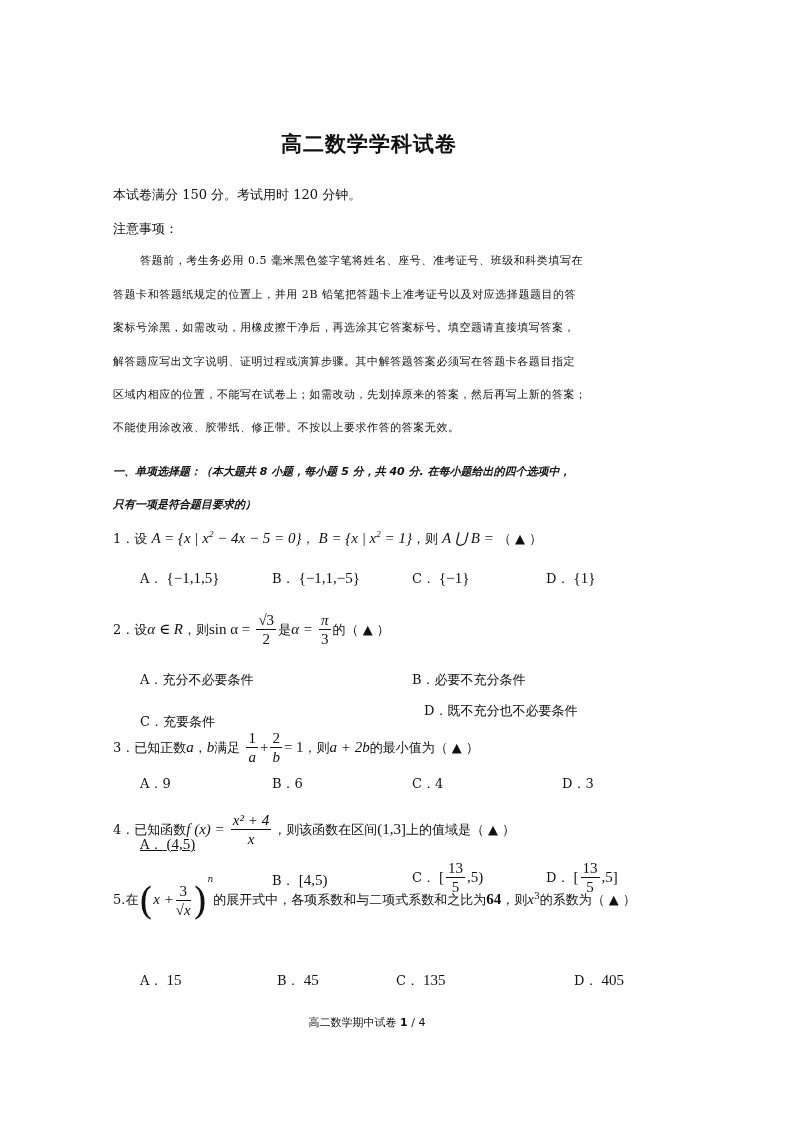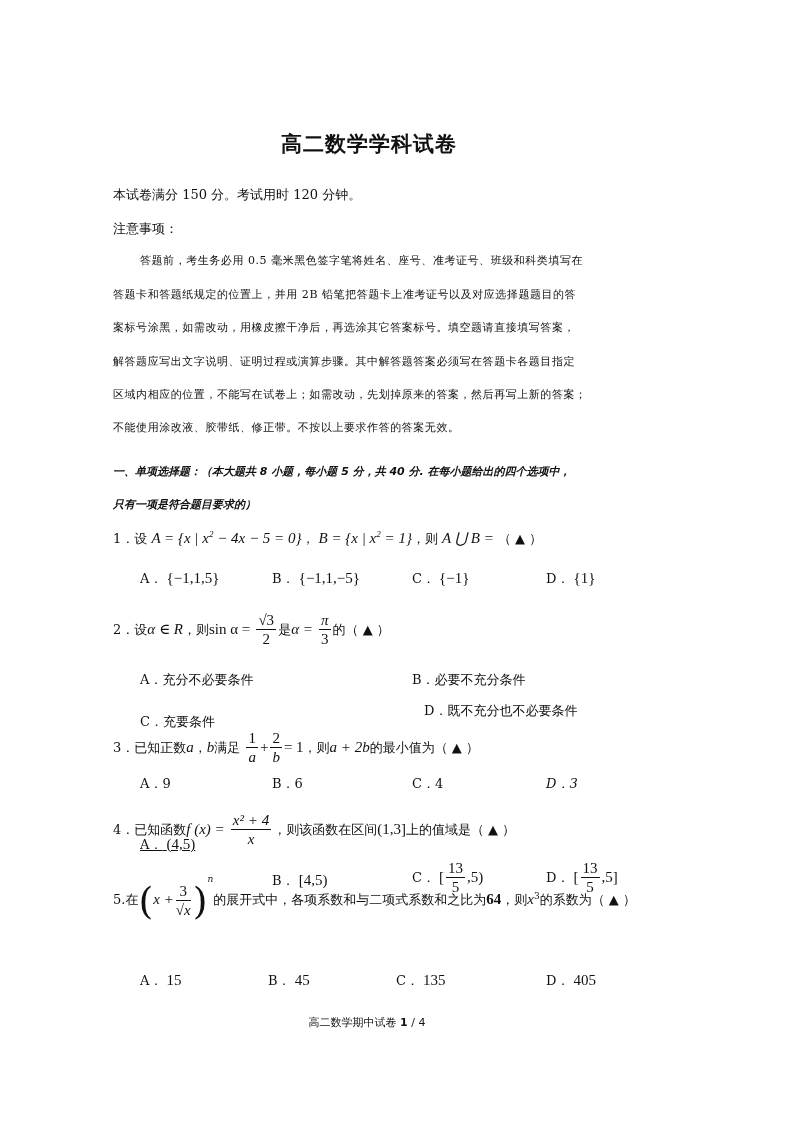--- a/index.html
+++ b/index.html
@@ -61,36 +61,36 @@
 <div class="opt" style="left:140px; top:702px;margin-top:11px;"><span>C．</span><span>充要条件</span></div>
 <div class="opt" style="left:412px; top:702px;margin-left:12px;"><span>D．</span><span>既不充分也不必要条件</span></div>
 
 <div class="abs txt" style="left:113px; top:730px;">
   <span>3．</span><span>已知正数</span><span class="math mi">a</span><span>，</span><span class="math mi">b</span><span>满足</span>
   <span class="frac math"><span class="num">1</span><span class="den mi">a</span></span><span class="math">+</span><span class="frac math"><span class="num">2</span><span class="den mi">b</span></span><span class="math">= 1</span><span>，则</span><span class="math mi">a + 2b</span><span>的最小值为</span><span>（ ▲ ）</span>
 </div>
 <div class="opt" style="left:140px; top:775px;"><span>A．</span><span>9</span></div>
 <div class="opt" style="left:272px; top:775px;"><span>B．</span><span>6</span></div>
 <div class="opt" style="left:412px; top:775px;"><span>C．</span><span>4</span></div>
-<div class="opt" style="left:546px; top:775px;font-style:italic;"><span>D．</span><span>3</span></div>
+<div class="opt" style="left:562px; top:775px;"><span>D．</span><span>3</span></div>
 
 <div class="abs txt" style="left:113px; top:812px;">
   <span>4．</span><span>已知函数</span><span class="math mi">f (x) =</span>
   <span class="frac math mi"><span class="num">x² + 4</span><span class="den">x</span></span><span>，则该函数在区间</span><span class="math">(1,3]</span><span>上的值域是</span><span>（ ▲ ）</span>
 </div>
 <div class="opt" style="left:140px; top:836px;text-decoration:underline;"><span>A．</span> <span class="math">(4,5)</span></div>
 <div class="opt" style="left:272px; top:872px;"><span>B．</span> <span class="math">[4,5)</span></div>
 <div class="opt" style="left:412px; top:860px;"><span>C．</span> <span class="math">[</span><span class="frac math"><span class="num">13</span><span class="den">5</span></span><span class="math">,5)</span></div>
 <div class="opt" style="left:546px; top:860px;"><span>D．</span> <span class="math">[</span><span class="frac math"><span class="num">13</span><span class="den">5</span></span><span class="math">,5]</span></div>
 
 <div class="abs txt" style="left:113px; top:874px;">
   <span>5.</span><span>在</span><span class="bigparen">(</span><span class="math mi">x +</span><span class="frac math"><span class="num">3</span><span class="den mi">√x</span></span><span class="bigparen">)</span><sup class="mi" style="vertical-align: 22px;">n</sup><span>的展开式中，各项系数和与二项式系数和之比为</span><span class="math" style="font-weight:bold;">64</span><span>，则</span><span class="math mi">x</span><sup>3</sup><span>的系数为</span><span>（ ▲ ）</span>
 </div>
 <div class="opt" style="left:140px; top:972px;"><span>A．</span> <span class="math">15</span></div>
-<div class="opt" style="left:268px; top:972px;text-align:center;"><span>B．</span> <span class="math">45</span></div>
+<div class="opt" style="left:277px; top:972px;text-align:center;"><span>B．</span> <span class="math">45</span></div>
 <div class="opt" style="left:396px; top:972px;"><span>C．</span> <span class="math">135</span></div>
-<div class="opt" style="left:546px; top:972px;text-align:center;"><span>D．</span> <span class="math">405</span></div>
+<div class="opt" style="left:574px; top:972px;text-align:center;"><span>D．</span> <span class="math">405</span></div>
 
 <div class="abs footer">
   <span>高二数学期中试卷</span>
   <b>1</b>
   <span>/ 4</span>
 </div>
 
 </body></html>

